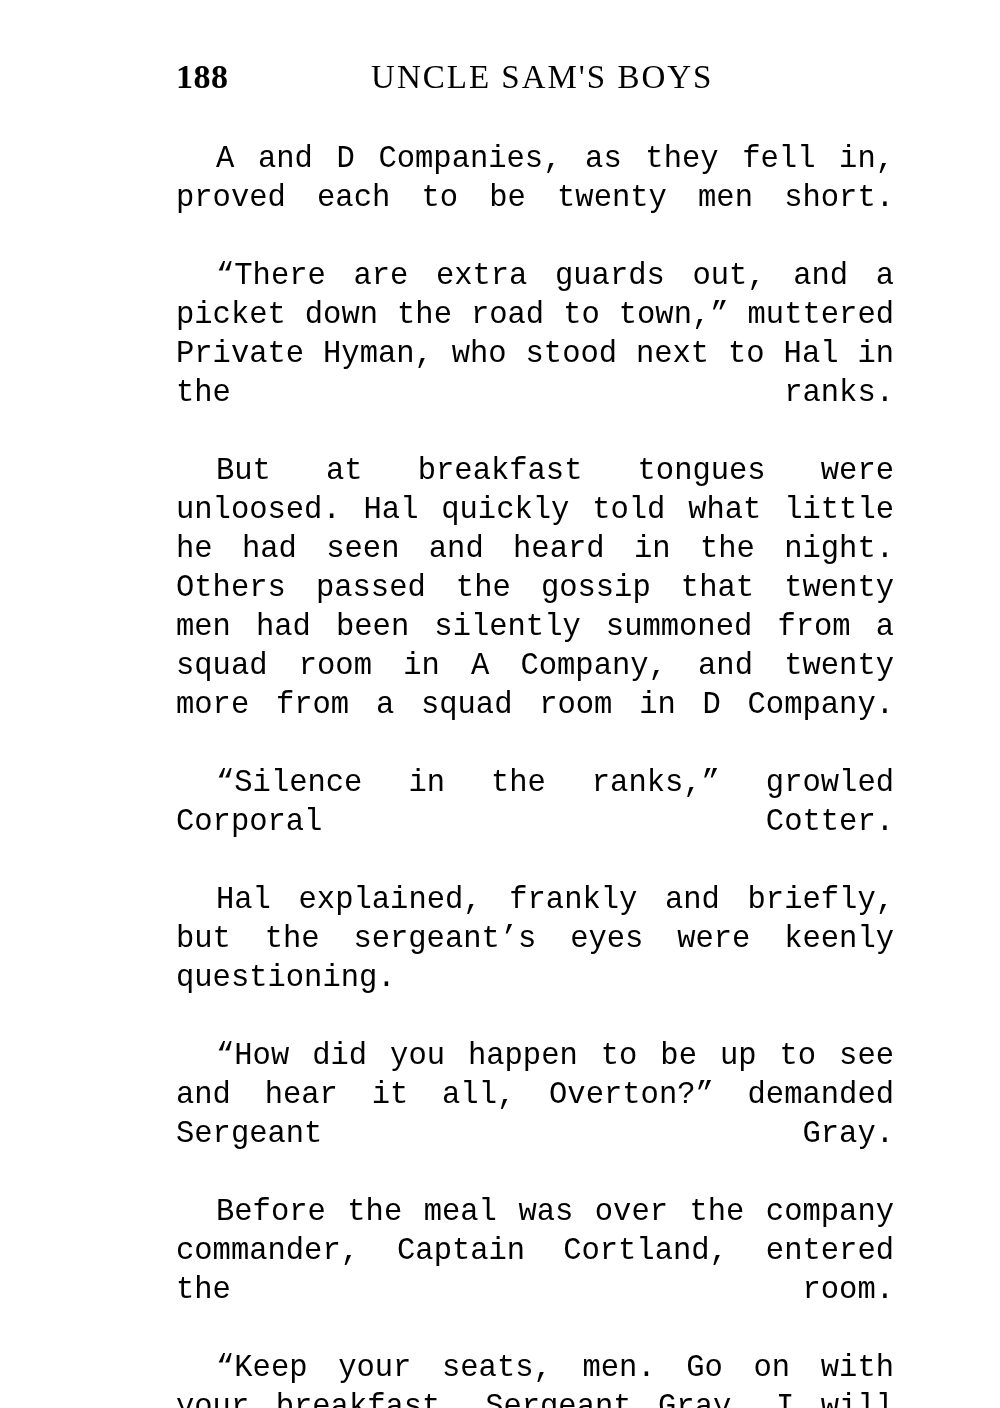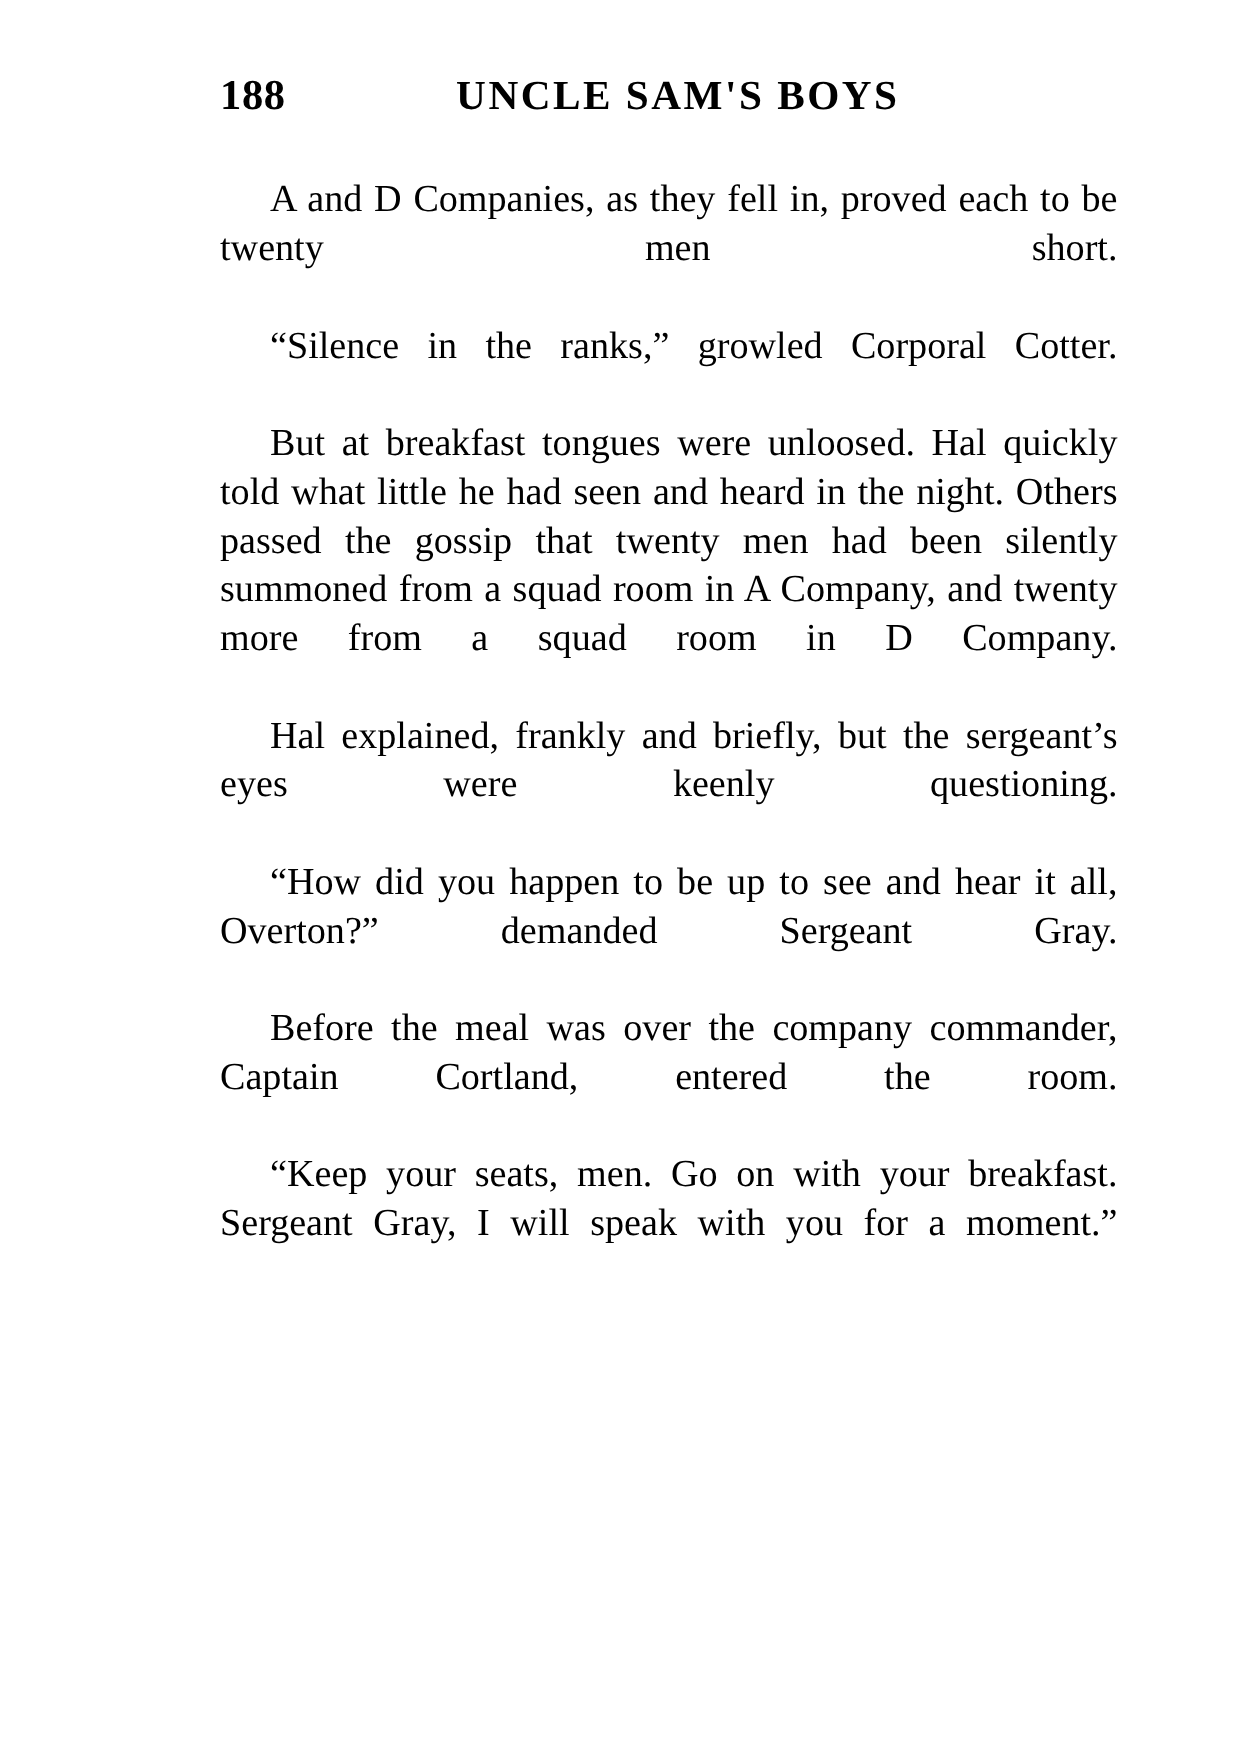--- a/index.html
+++ b/index.html
@@ -32,60 +32,62 @@
   .page-number {
     font-size: 34px;
     font-weight: bold;
     letter-spacing: 0.5px;
     line-height: 1;
   }
   .running-head {
     flex: 1;
     text-align: center;
     font-size: 33px;
-    font-weight: bold;
+    font-weight: normal;
     letter-spacing: 2.0px;
     line-height: 1;
     padding-left: 20px;
   }
   .body-text {
     position: absolute;
     top: 140px;
     left: 176px;
     width: 718px;
     font-size: 30.5px;
     line-height: 39px;
     text-align: justify;
     text-justify: inter-word;
   }
   .body-text p {
     margin: 0;
     text-indent: 40px;
+    font-family: Liberation Mono, monospace;
   }
   
   .body-text p::after {
     content: "";
     display: inline-block;
     width: 100%;
   }
 </style>
 </head>
 <body>
 
 <div class="page">
 
   <div class="header">
     <span class="page-number">188</span>
     <span class="running-head">UNCLE SAM'S BOYS</span>
   </div>
 
   <div class="body-text">
     <p>A and D Companies, as they fell in, proved each to be twenty men short.</p>
+    <p>“There are extra guards out, and a picket down the road to town,” muttered Private Hyman, who stood next to Hal in the ranks.</p>
+    <p>But at breakfast tongues were unloosed.   Hal quickly told what little he had seen and heard in the night.   Others passed the gossip that twenty men had been silently summoned from a squad room in A Company, and twenty more from a squad room in D Company.</p>
     <p>“Silence in the ranks,” growled Corporal Cotter.</p>
-    <p>But at breakfast tongues were unloosed.   Hal quickly told what little he had seen and heard in the night.   Others passed the gossip that twenty men had been silently summoned from a squad room in A Company, and twenty more from a squad room in D Company.</p>
     <p>Hal explained, frankly and briefly, but the sergeant’s eyes were keenly questioning.</p>
     <p>“How did you happen to be up to see and hear it all, Overton?” demanded Sergeant Gray.</p>
     <p>Before the meal was over the company commander, Captain Cortland, entered the room.</p>
     <p>“Keep your seats, men.   Go on with your breakfast.   Sergeant Gray, I will speak with you for a moment.”</p>
 
   </div>
 
 </div>
 
 </body></html>

